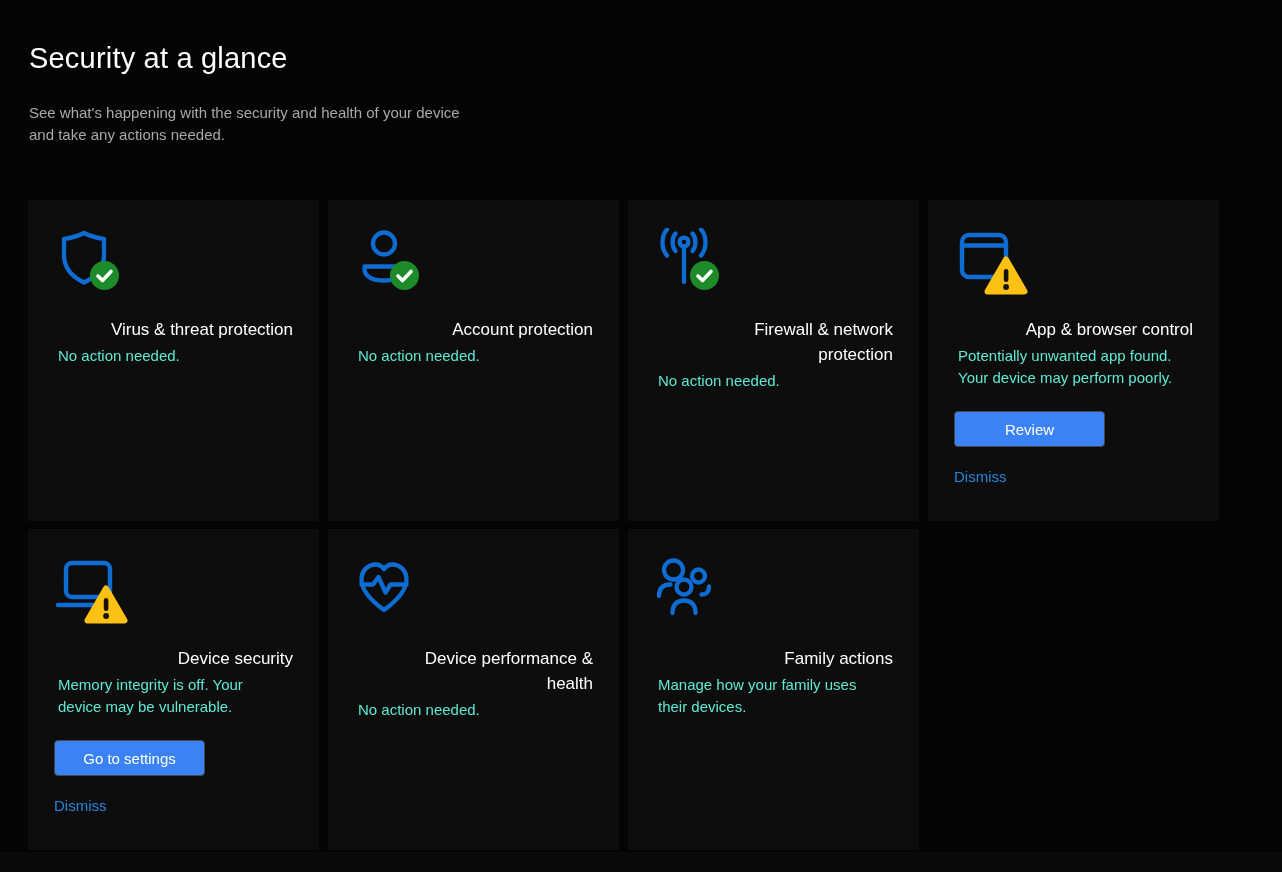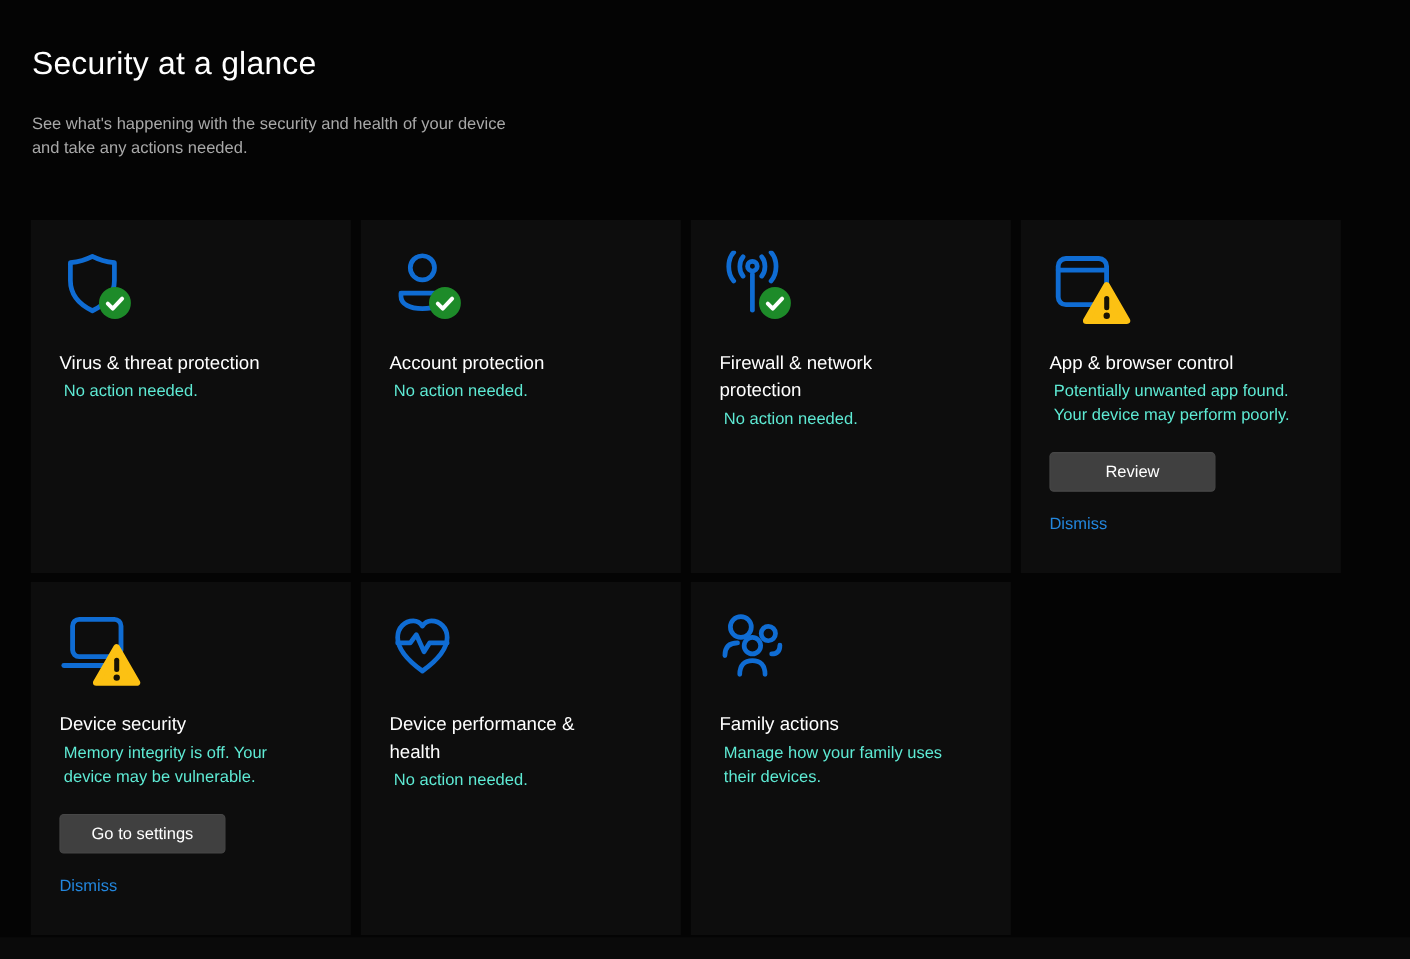--- a/index.html
+++ b/index.html
@@ -39,31 +39,31 @@
   .iconbox { position:relative; width:62px; height:62px; }
   .iconbox svg.main { display:block; }
 
   .badge { position:absolute; }
   .badge-ok   { right:-3px;  bottom:0;    width:29px; height:29px; }
   .badge-warn { right:-12px; bottom:-6px; width:44px; height:40px; }
 
   .card-title {
     margin:27px 0 0 0;
     font-size:17px; font-weight:400; color:#ffffff;
-    line-height:25px; white-space:pre-line;
+    line-height:25px; white-space:pre-line;text-align:right;
   }
   .card-desc {
     margin:3px 0 0 4px;
     font-size:15px; color:#5eead4; line-height:22px;
     white-space:pre-line;
   }
   .card-btn {
     display:block; margin-top:22px;
     width:151px; height:36px;
-    background:#404040; border:1px solid #474747; border-radius:4px;
+    background:#3b82f6; border:1px solid #474747; border-radius:4px;
     color:#ffffff; font-size:15px; font-family:inherit;
     cursor:pointer; text-align:center;
   }
   .dismiss-link {
     display:inline-block; margin-top:21px;
     color:#2386dc; font-size:15px; text-decoration:none; cursor:pointer;
   }
   .footer-strip {
     position:absolute; left:0; top:852px; width:1282px; height:20px;
     background:#0a0a0a;

